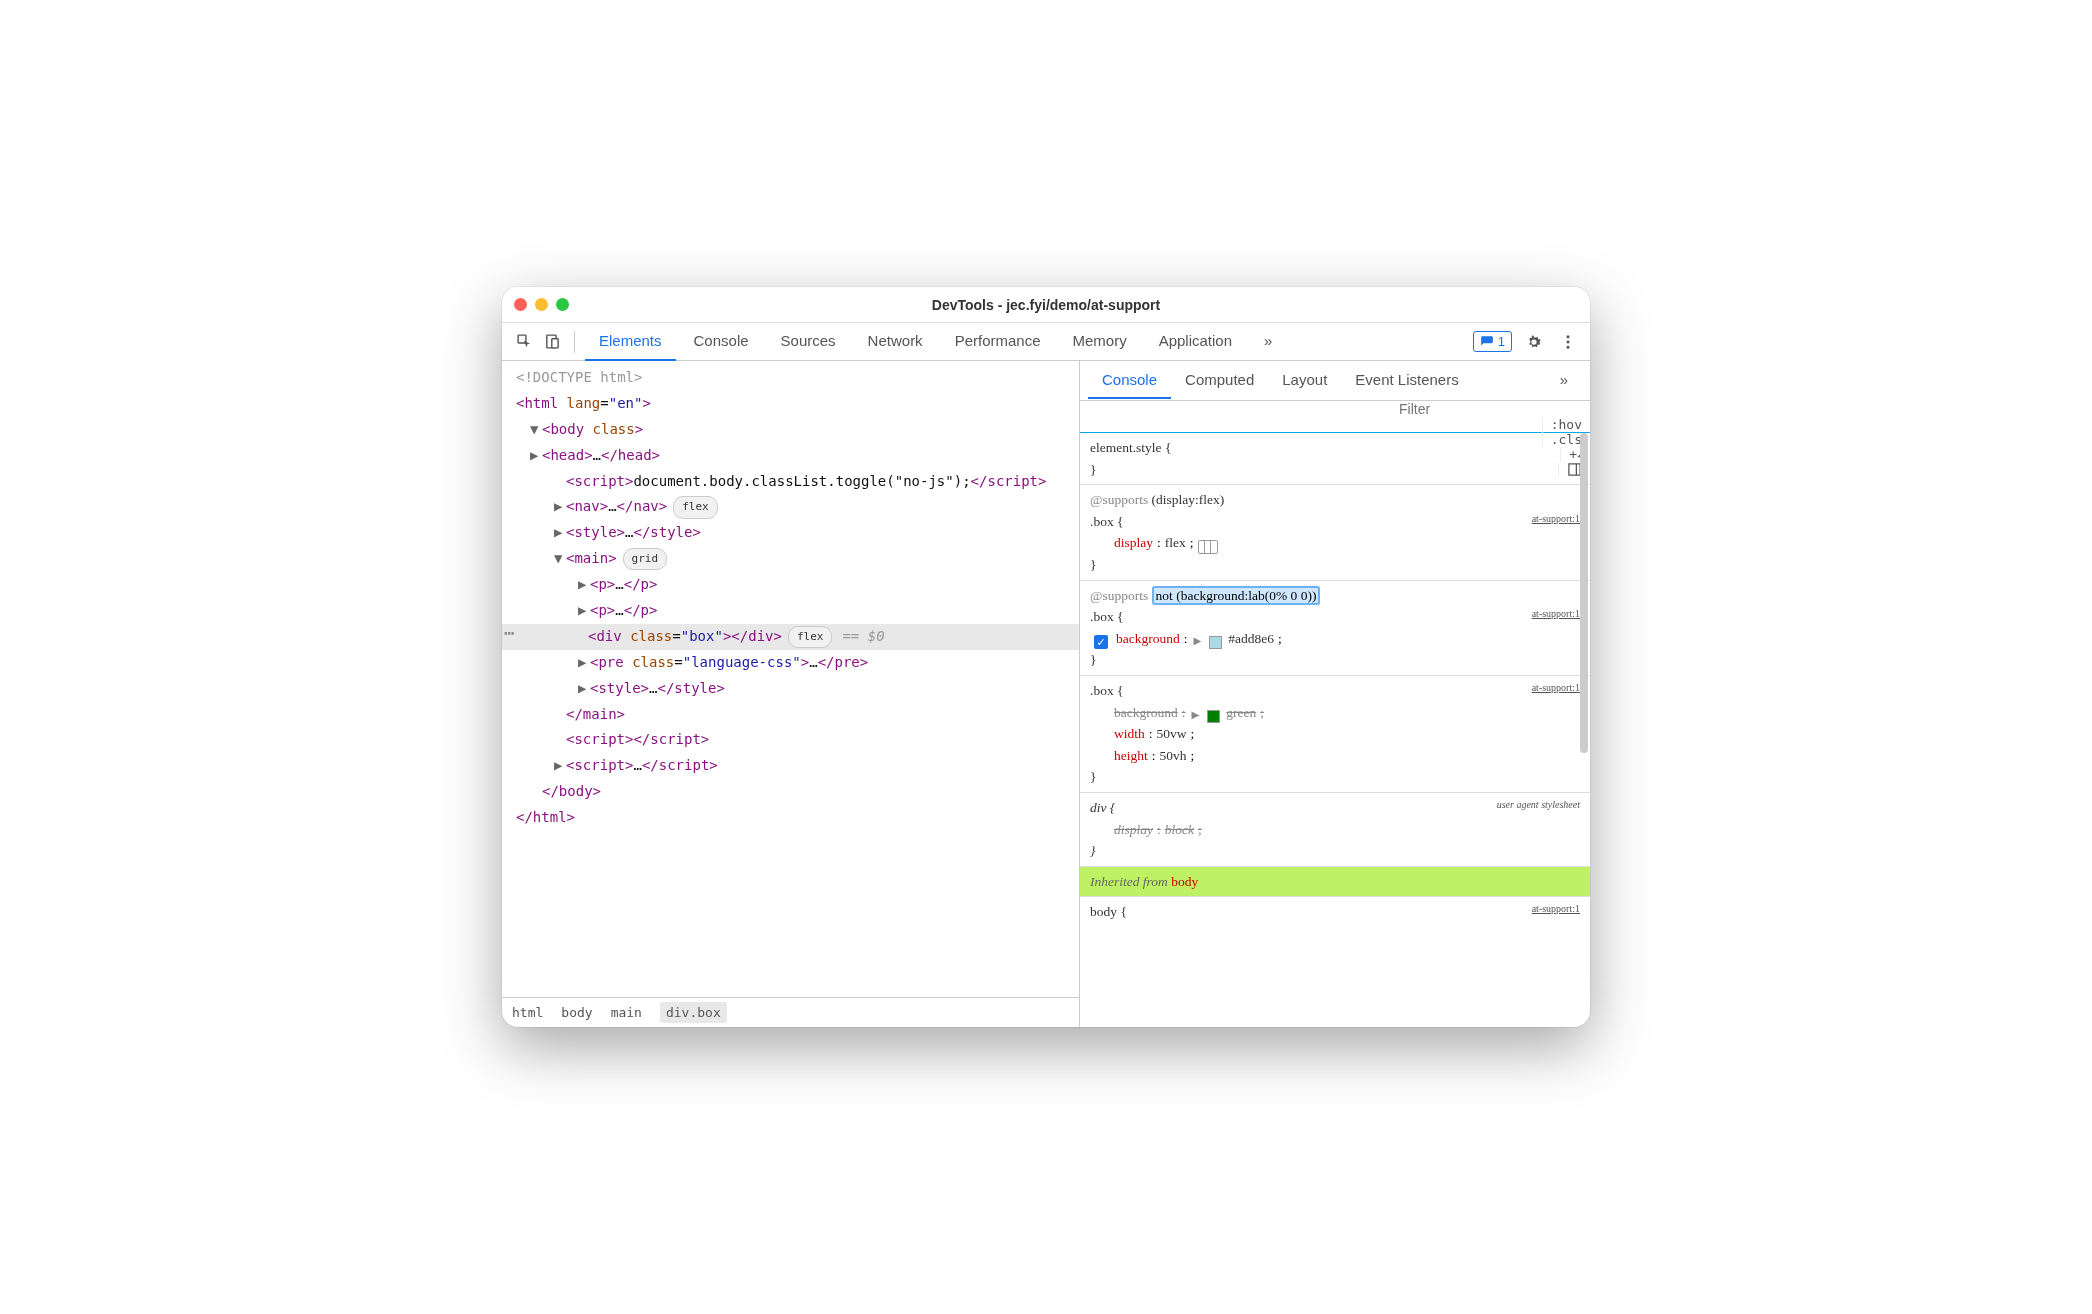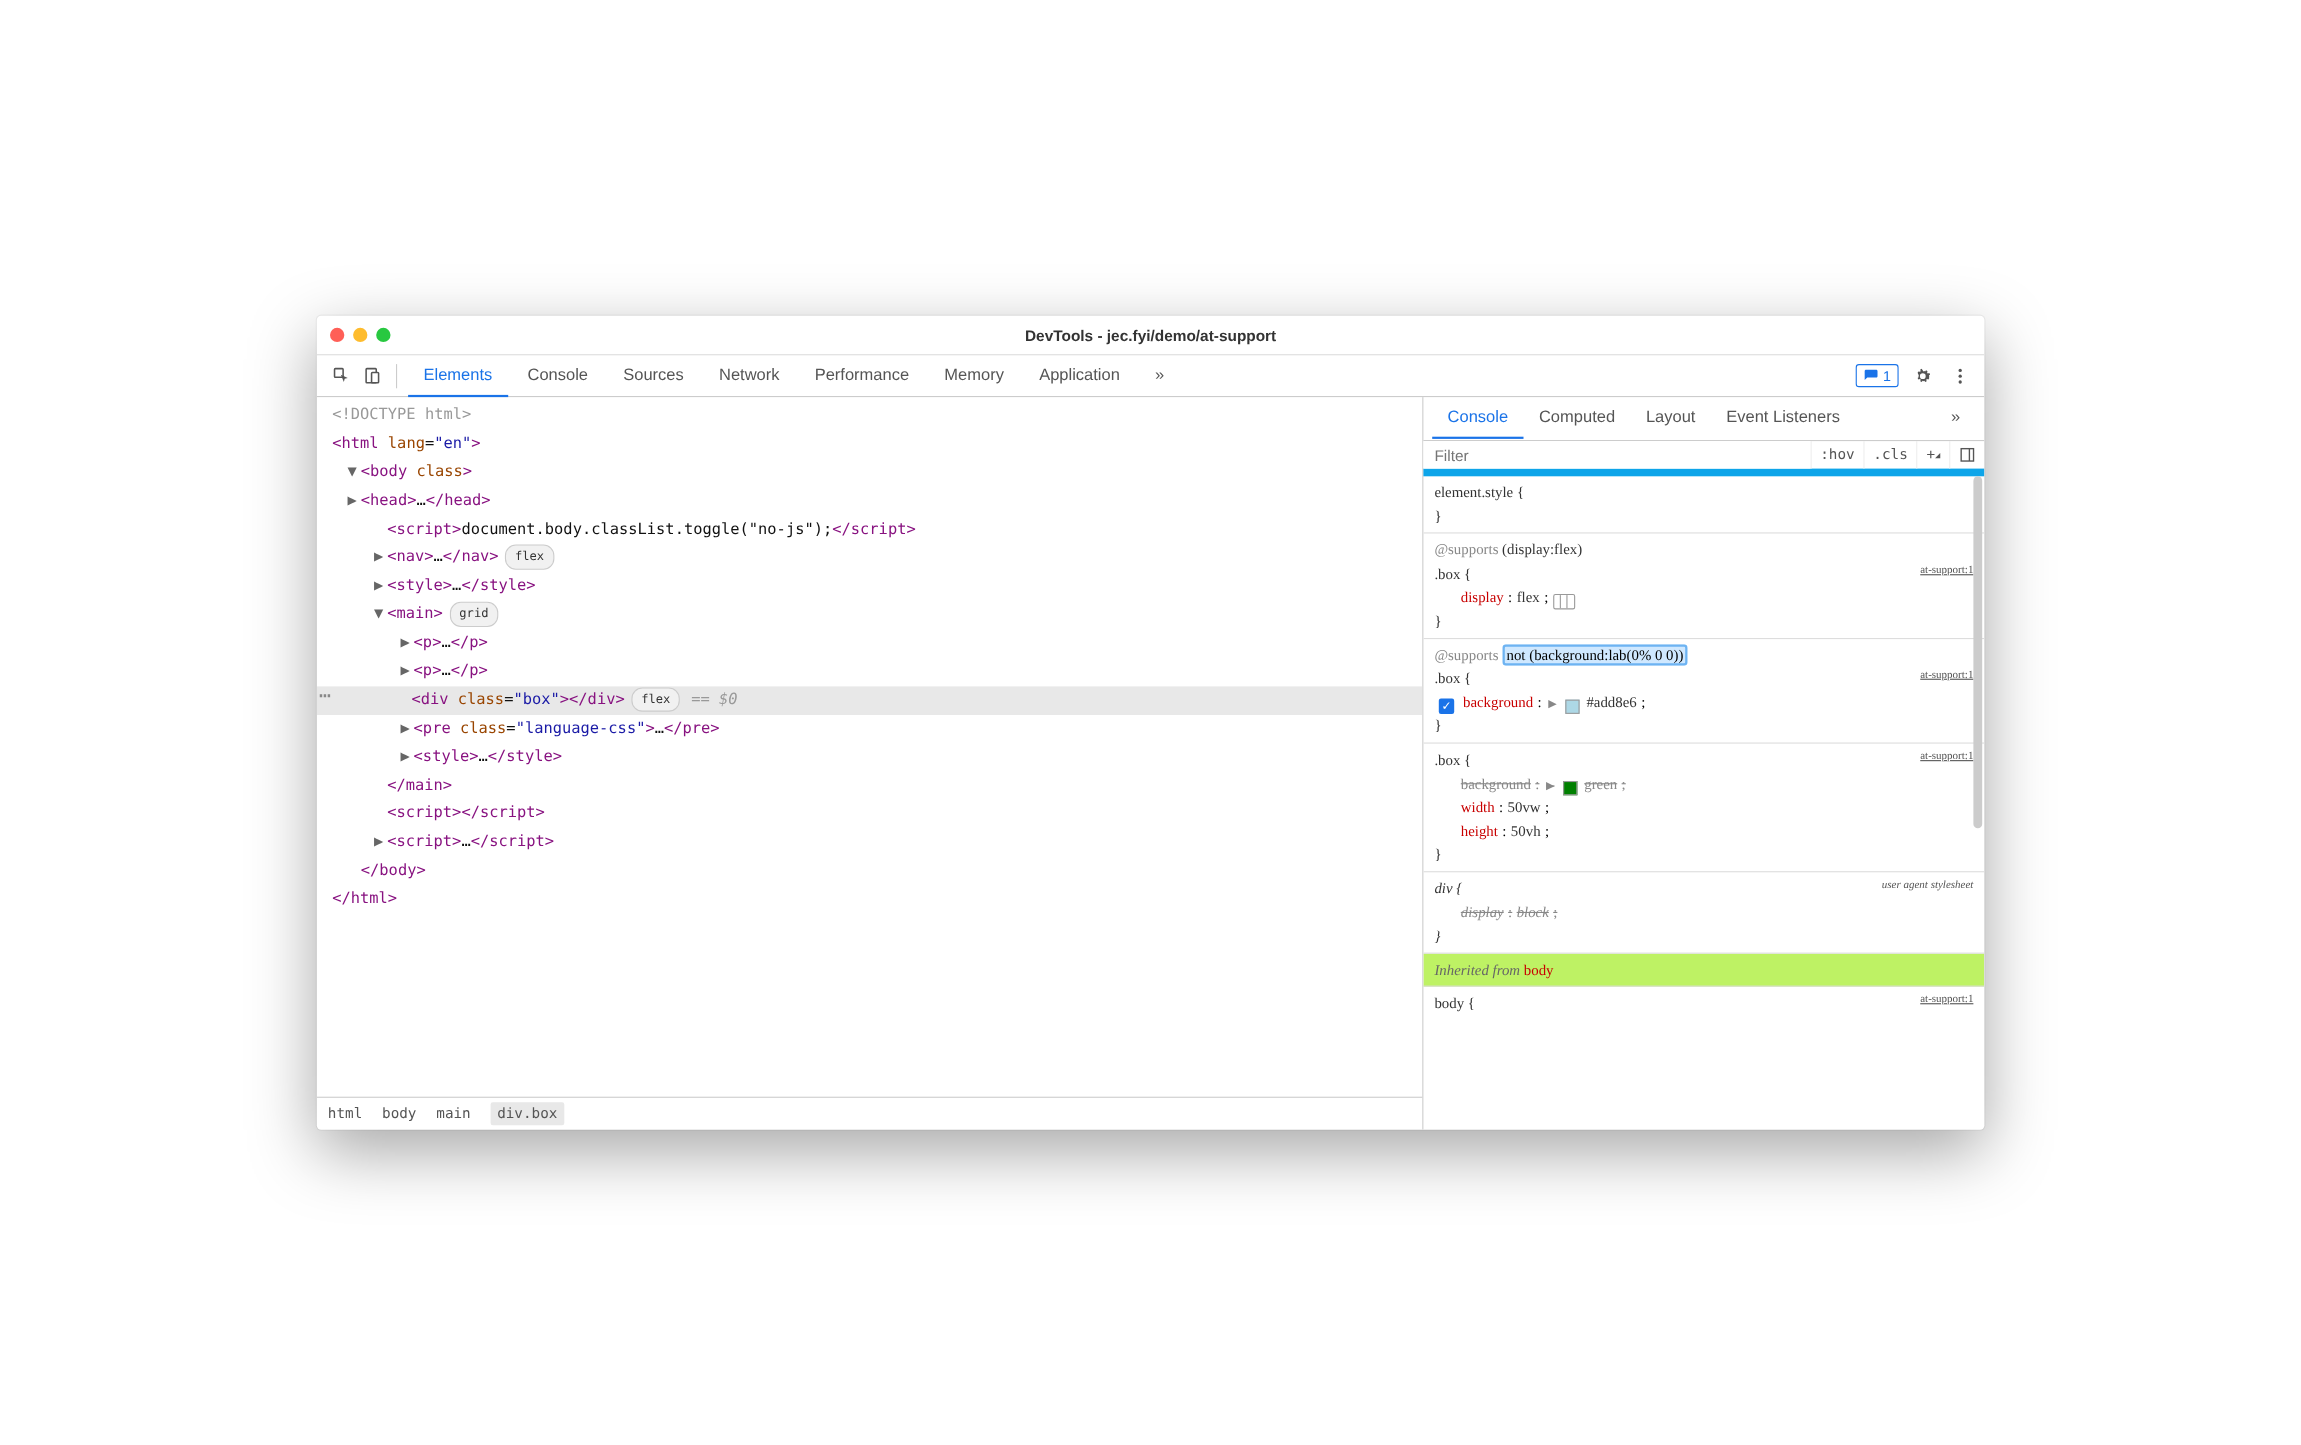--- a/index.html
+++ b/index.html
@@ -6,24 +6,24 @@
 body {
   background: #fff;
   font-family: -apple-system, BlinkMacSystemFont, "Segoe UI", Helvetica, Arial, sans-serif;
   display: flex;
   justify-content: center;
   align-items: center;
   min-height: 100vh;
   padding: 40px;
 }
 .window {
-  width: 1516px;
+  width: 1088px;
   height: 740px;
   background: #fff;
-  border-radius: 4px;
+  border-radius: 16px;
   box-shadow: 0 20px 60px rgba(0,0,0,0.35), 0 0 0 1px rgba(0,0,0,0.05);
   display: flex;
   flex-direction: column;
   overflow: hidden;
 }
 .titlebar {
   height: 36px;
   display: flex;
   align-items: center;
   padding: 0 12px;
@@ -180,21 +180,22 @@
   font-size: 15px;
   color: #555;
   cursor: pointer;
   border-bottom: 2px solid transparent;
 }
 .rp-tab.active { color: #1a73e8; border-bottom-color: #1a73e8; }
 .rp-filter {
   height: 32px;
   display: flex;
   align-items: flex-end;
-  border-bottom: 7px solid #0ea5e9;
+  border-bottom: 1px solid #0ea5e9;
+  flex-direction: column;
 }
 .filter-input {
   flex: 1;
   border: none;
   outline: none;
   padding: 0 10px;
   font-size: 14px;
   color: #555;
   height: 100%;
 }

